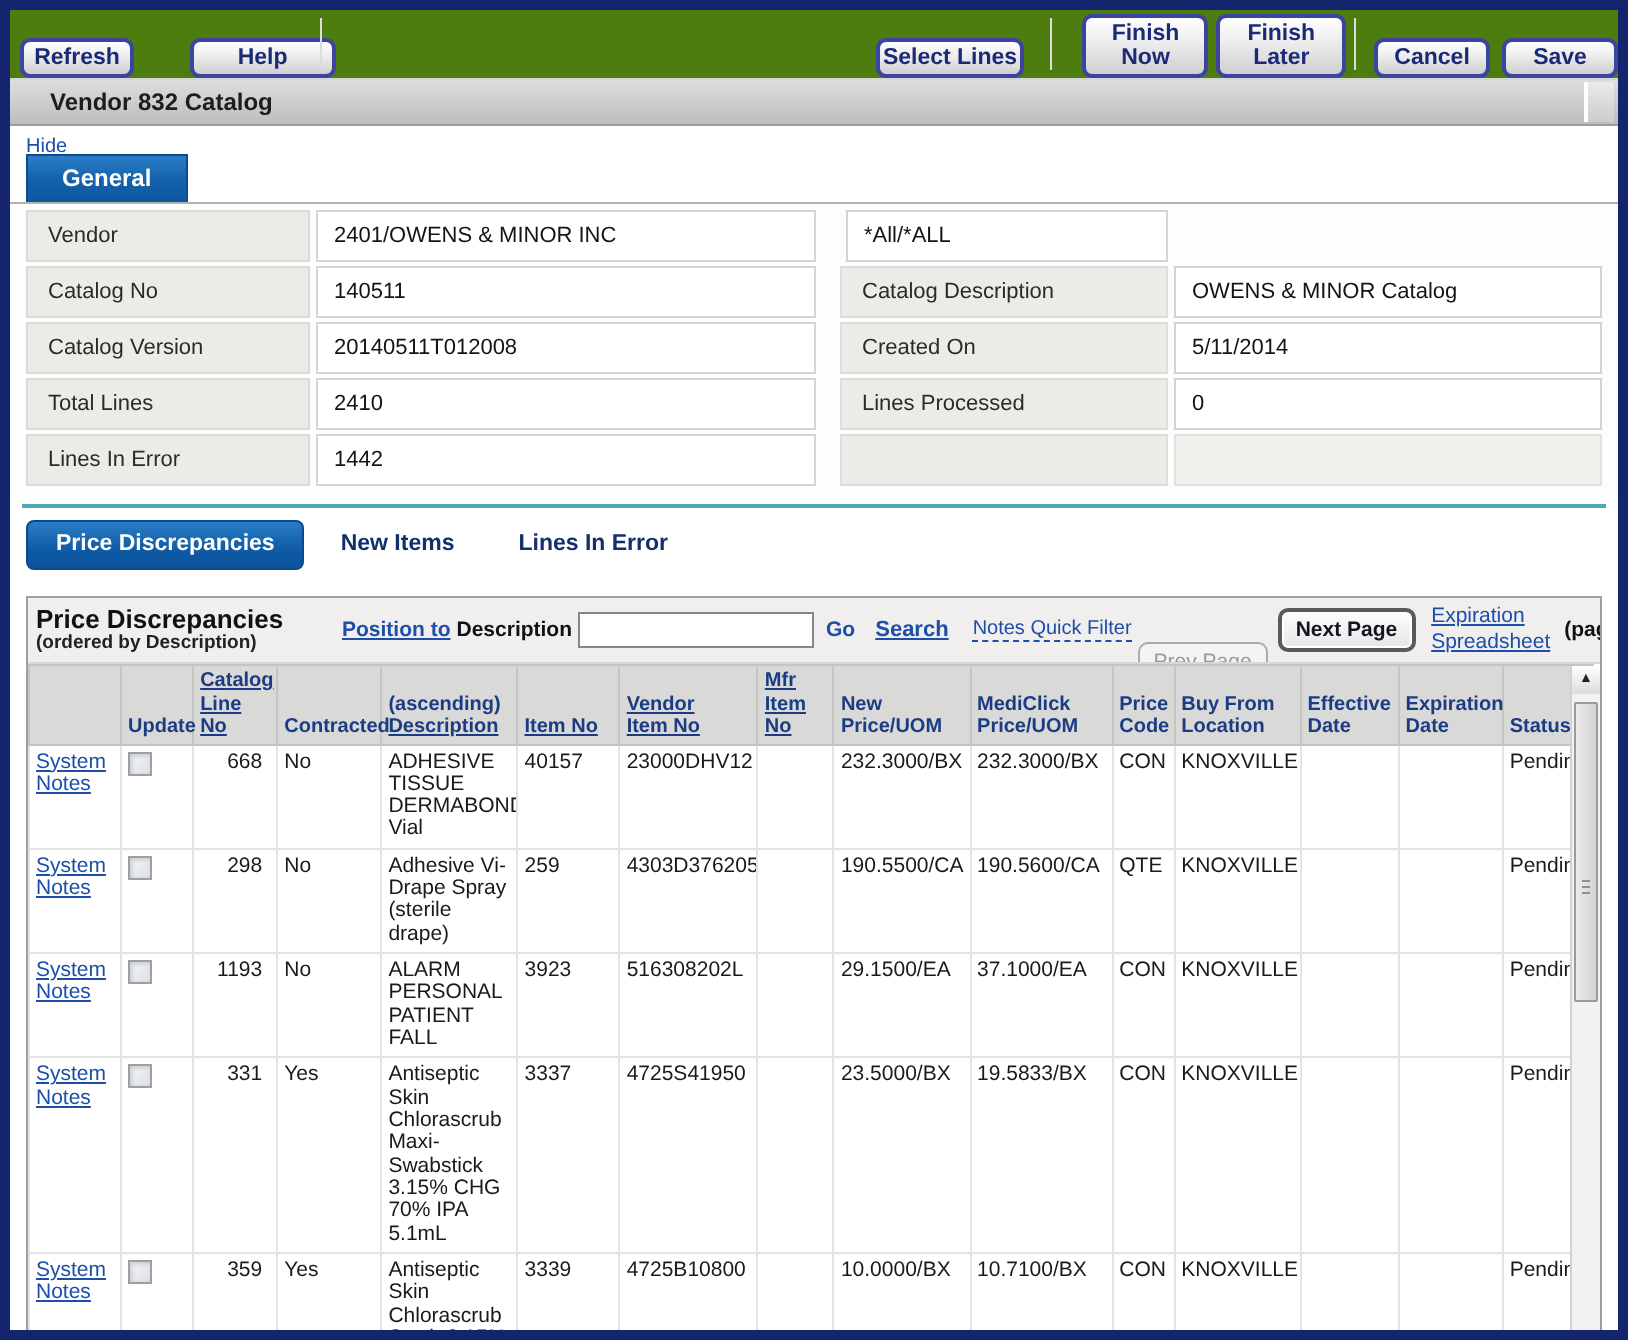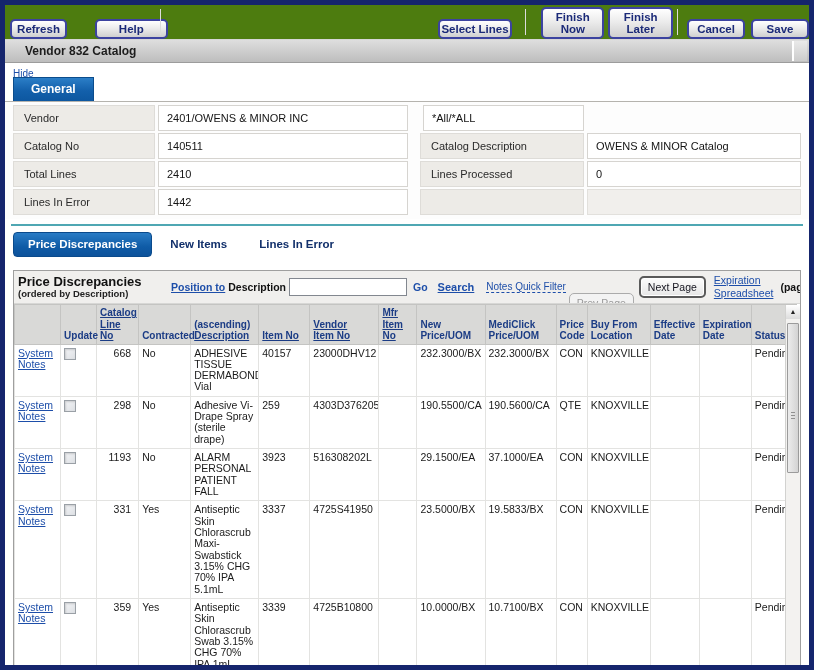--- a/index.html
+++ b/index.html
@@ -57,21 +57,21 @@
   .pd-title .t1 { font-size: 13px; font-weight: bold; color: #111; }
   .pd-title .t2 { font-size: 9.5px; font-weight: bold; color: #222; }
   .ctl { margin-left: 3px; flex: 0 0 auto; }
   .lbl-bold { font-size: 10.5px; font-weight: bold; color: #111; }
   .blue-bold { font-size: 10.5px; font-weight: bold; color: #1d4ea9; cursor: pointer; }
   .u { text-decoration: underline; }
   .dotted-u { border-bottom: 1px dashed #1d4ea9; text-decoration: none; }
   .search-input { width: 118px; height: 18px; border: 1px solid #82878f; font-size: 11px; padding: 0 2px; }
   .pg-btn { font-family: inherit; font-size: 10.5px; border-radius: 5px; padding: 3px 7px; }
   .pg-btn.disabled { color: #9a9a9a; border: 1px solid #ababab; background: #f3f3f3; margin-top: 32px; }
-  .pg-btn.focused { color: #15151f; font-weight: normal; border: 2px solid #5a5a5a;
+  .pg-btn.focused { color: #15151f; font-weight: bold; border: 2px solid #5a5a5a;
                     background: linear-gradient(#fdfdfd, #e6e6e6); box-shadow: inset 0 0 0 1px #fff; }
   .stack-links { display: flex; flex-direction: column; line-height: 1.25; }
   .stack-links span { font-size: 10.5px; }
   .page-info { font-size: 10.5px; font-weight: bold; color: #111; }
 
   
   .table-wrap { margin-right: 15px; }
   table { border-collapse: collapse; table-layout: fixed; width: 783px; }
   th { background: #d9d9d7; color: #1b3c85; font-size: 10px; font-weight: bold; text-align: left;
        padding: 2px 3px; border: 1px solid #c4c4c2; vertical-align: bottom; line-height: 1.15; }
@@ -133,20 +133,27 @@
           <div class="f-value">2401/OWENS &amp; MINOR INC</div>
           <div></div>
           <div class="f-value">*All/*ALL</div>
         </div>
         <div class="f-row">
           <div class="f-label">Catalog No</div>
           <div class="f-value">140511</div>
           <div></div>
           <div class="f-label">Catalog Description</div>
           <div class="f-value">OWENS &amp; MINOR Catalog</div>
+        </div>
+        <div class="f-row">
+          <div class="f-label">Catalog Version</div>
+          <div class="f-value">20140511T012008</div>
+          <div></div>
+          <div class="f-label">Created On</div>
+          <div class="f-value">5/11/2014</div>
         </div>
         <div class="f-row">
           <div class="f-label">Total Lines</div>
           <div class="f-value">2410</div>
           <div></div>
           <div class="f-label">Lines Processed</div>
           <div class="f-value">0</div>
         </div>
         <div class="f-row">
           <div class="f-label">Lines In Error</div>

